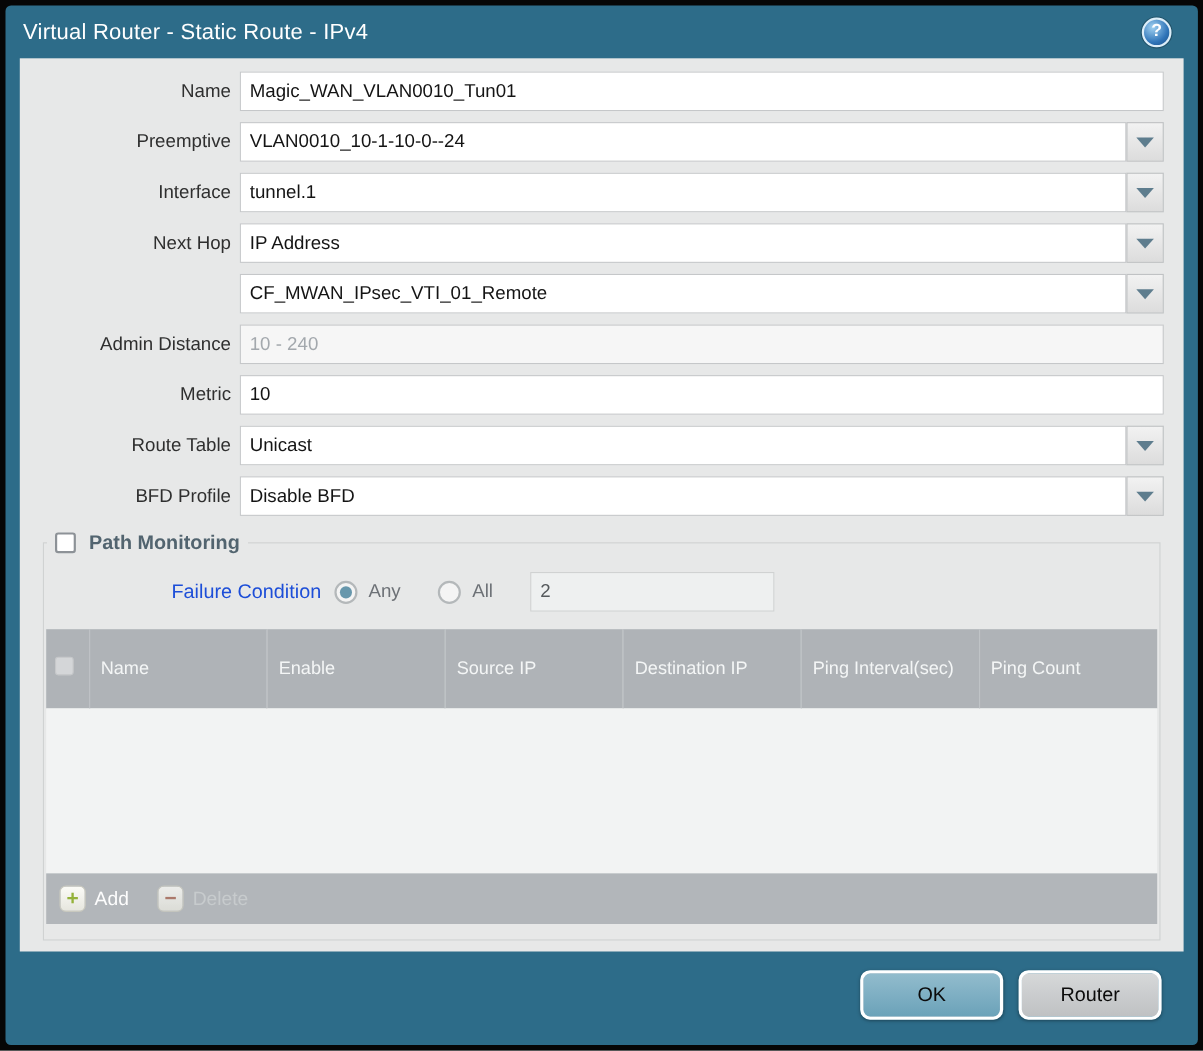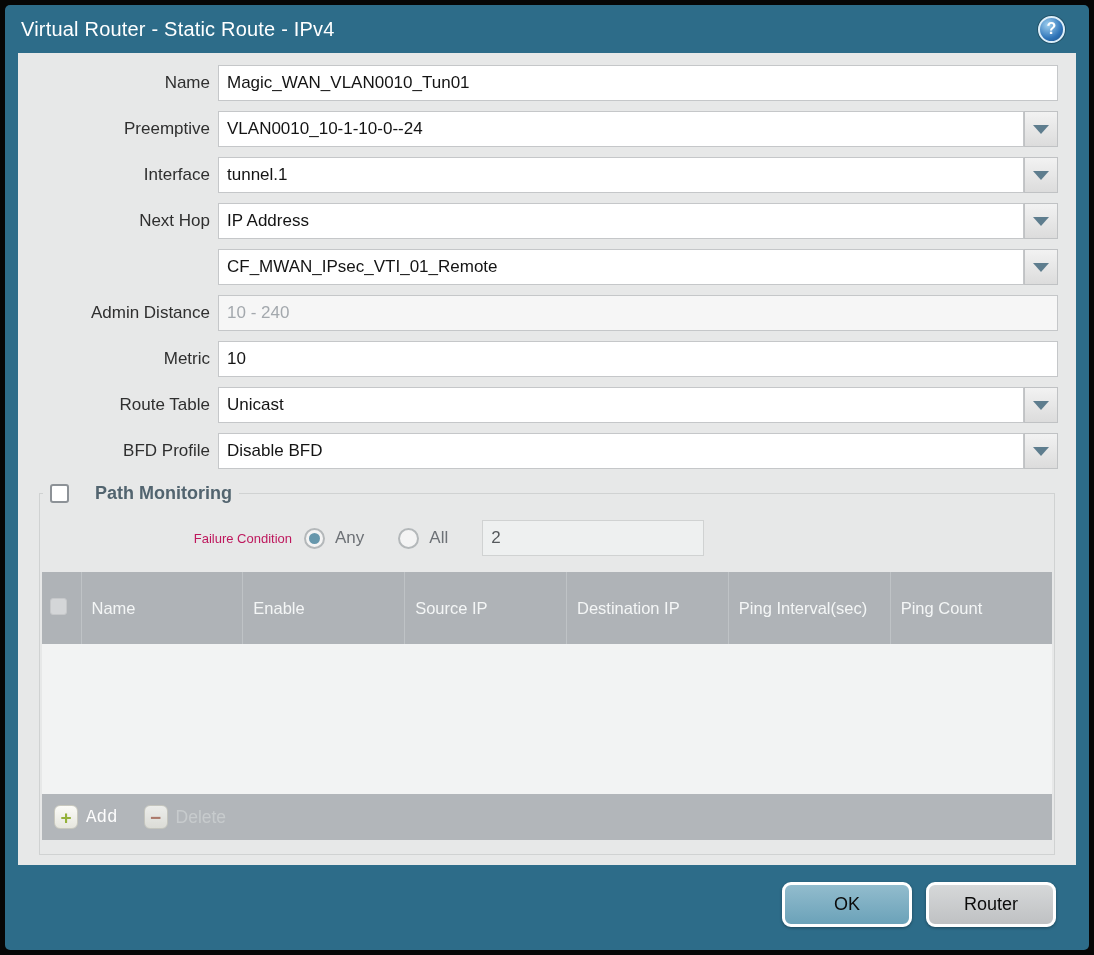--- a/index.html
+++ b/index.html
@@ -26,26 +26,26 @@
   .txt { flex:1; height:36px; border:1px solid #c5c7c9; background:#fff; font-family:"Liberation Sans",sans-serif;
          font-size:17px; color:#141414; padding:16px 8px; outline:none; min-width:0; }
   .txt::placeholder { color:#a3a8ad; }
   .txt.soft { background:#f6f6f6; }
   .ddbtn { width:34px; height:36px; flex:none; border:1px solid #c0c2c4; background:linear-gradient(#f2f2f2,#dcdcdc);
            display:flex; align-items:center; justify-content:center; cursor:pointer; }
   .tri { width:0; height:0; border-left:8px solid transparent; border-right:8px solid transparent; border-top:9px solid #5e7d8e; }
 
   
   .pm { margin:14px 21px 0 21px; border:1px solid #d0d2d2; padding:0 2px 14px 2px; }
-  .pm legend { display:flex; align-items:center; gap:26px; padding:0 7px; margin-left:1px; }
+  .pm legend { display:flex; align-items:center; gap:12px; padding:0 7px; margin-left:1px; }
   .cb { width:19px; height:19px; background:#fff; border:2px solid #8d9297; border-radius:3px; cursor:pointer; flex:none; }
   .pm-title { font-size:18px; font-weight:bold; color:#52646f; }
 
   .pm-controls { display:flex; align-items:center; margin:16px 0 16px 0; padding-right:10px; }
-  .dis-lbl { font-size:13px; color:#be185d; }
+  .dis-lbl { font-size:18px; color:#1d4ed8; }
   .fc { width:250px; text-align:right; margin-right:12px; flex:none; }
   .radio { width:21px; height:21px; border-radius:50%; border:2px solid #b4b8ba; background:#f4f4f4;
            display:flex; align-items:center; justify-content:center; margin-right:10px; cursor:pointer; flex:none; }
   .radio .dot { width:11px; height:11px; border-radius:50%; background:transparent; }
   .radio.selected .dot { background:#6797ac; }
   .radio-lbl { font-size:17px; color:#6d7176; margin-right:34px; }
   .ph { margin-left:auto; margin-right:8px; }
   .txt.dis { flex:none; width:222px; background:#eef0f0; border-color:#d0d2d2; color:#55595c; }
 
   .pm-table { width:100%; border-collapse:collapse; table-layout:fixed; }
@@ -56,21 +56,21 @@
   .pm-table td { background:#f2f3f3; height:150px; }
 
   .pm-actions { height:46px; background:#b2b6ba; display:flex; align-items:center; padding-left:12px; gap:26px; }
   .act { display:flex; align-items:center; gap:8px; cursor:pointer; }
   .act-icon { width:24px; height:24px; border-radius:6px; background:linear-gradient(#fbfbf7,#e6e6de);
               border:1px solid #c9c9bf; display:flex; align-items:center; justify-content:center;
               font-size:19px; font-weight:bold; line-height:1; }
   .plus { color:#94b23a; }
   .minus { color:#aa6b58; opacity:.8; }
   .act-lbl { font-size:17.5px; }
-  .act.add .act-lbl { color:#fdfdfd;font-family:Liberation Mono, monospace; }
+  .act.add .act-lbl { color:#fdfdfd; }
   .act.del { cursor:default; }
   .act.del .act-lbl { color:#c7cbcd; }
 
   
   .footer { height:85px; flex:none; display:flex; justify-content:flex-end; align-items:flex-start;
             gap:14px; padding:17px 33px 0 0; }
   .btn { min-width:130px; height:45px; border:3px solid #fff; border-radius:9px; font-family:"Liberation Sans",sans-serif;
          font-size:18px; color:#0b0b0b; cursor:pointer; box-shadow:0 1px 3px rgba(0,0,0,.35); }
   .btn.ok { background:linear-gradient(#92bccd,#6ba2b9); }
   .btn.cancel { background:linear-gradient(#d6d8d9,#bfc1c3); }

